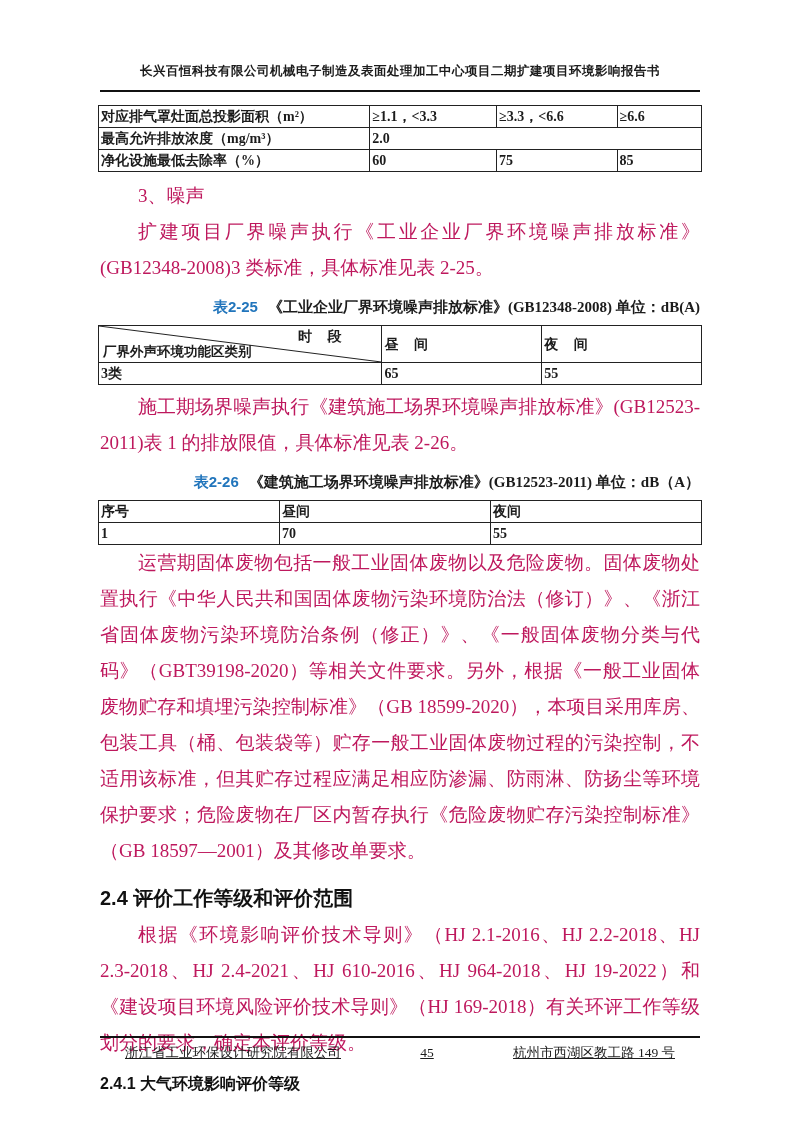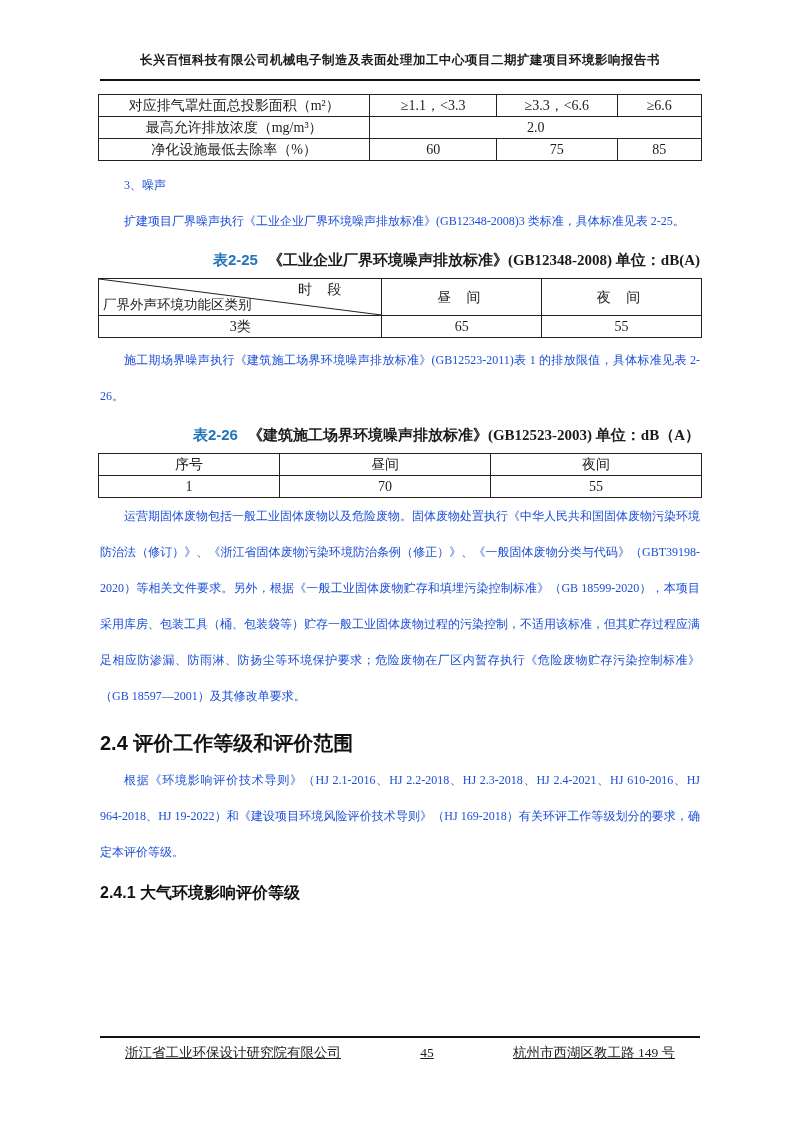--- a/index.html
+++ b/index.html
@@ -5,36 +5,36 @@
   * { margin: 0; padding: 0; box-sizing: border-box; }
   html, body { background: #ffffff; }
   body { font-family: "Liberation Serif", "DejaVu Serif", serif; color: #1c1c1c; }
   .page {
     position: relative;
     width: 800px; height: 1131px;
     margin: 0 auto;
     background: #ffffff;
     overflow: hidden;
   }
-  .content { position: absolute; left: 100px; width: 600px; top: 4px; }
+  .content { position: absolute; left: 100px; width: 600px; top: 15px; }
 
   
   .doc-header { padding-top: 48px; text-align: center; }
   .doc-header .title {
     font-size: 12.5px; letter-spacing: 0.5px; color: #1c1c1c;
     font-weight: bold;
   }
   .header-rule { border-bottom: 2.5px solid #111; margin-top: 10px; }
 
   
   table { border-collapse: collapse; width: 604px; margin-left: -2px; table-layout: fixed; }
   td, th {
     border: 1px solid #222;
-    font-size: 14px; font-weight: normal;
-    text-align: center; vertical-align: middle;
+    font-size: 14px; font-weight: bold;
+    text-align: left; vertical-align: middle;
     padding: 2px 2px; height: 22px;
     line-height: 17px;
   }
   .tbl-fume { margin-top: 13px; }
   .tbl-fume td.lbl { width: 45%; }
   .tbl-fume td.c1 { width: 21%; }
   .tbl-fume td.c2 { width: 20%; margin-top: 26px; }
   .tbl-fume td.c3 { width: 14%; }
 
   .tbl-225 { margin-top: 4px; }
@@ -44,23 +44,23 @@
   .tbl-225 .diag .bot-left   { position: absolute; bottom: 2px; left: 4px; font-size: 13.5px; }
   .tbl-225 .colhead { letter-spacing: 6px; }
 
   .tbl-226 { margin-top: 6px; }
   .tbl-226 .h1 { width: 30%; }
   .tbl-226 .h2 { width: 35%; }
   .tbl-226 .h3 { width: 35%; }
 
   
   .para {
-    font-size: 12px; line-height: 36px;
+    font-size: 19px; line-height: 36px;
     text-align: justify; text-indent: 2em;
-    color: #1d4ed8;
+    color: #be185d;
   }
   .para.no-just { text-align: left; }
   .mt4 { margin-top: 4px; }
   .mt6 { margin-top: 6px; }
 
   .tbl-caption {
     margin-top: 12px; margin-bottom: 8px;
     text-align: right; font-weight: bold; font-size: 15px;
     font-family: "Liberation Serif", "DejaVu Serif", serif;
     white-space: nowrap;
@@ -144,21 +144,21 @@
         <td>3类</td>
         <td>65</td>
         <td>55</td>
       </tr>
     </tbody>
       </table>
 
     <div class="para mt4">施工期场界噪声执行《建筑施工场界环境噪声排放标准》(GB12523-2011)表 1 的排放限值，具体标准见表 2-26。</div>
 
     <div class="tbl-caption">
-      <span class="num">表2-26</span><span>《建筑施工场界环境噪声排放标准》(GB12523-2003) 单位：dB（A）</span>
+      <span class="num">表2-26</span><span>《建筑施工场界环境噪声排放标准》(GB12523-2011) 单位：dB（A）</span>
     </div>
 
     <table class="tbl-226">
       <tbody>
           <tr>
         <td class="h1">序号</td>
         <td class="h2">昼间</td>
         <td class="h3">夜间</td>
       </tr>
       <tr>

